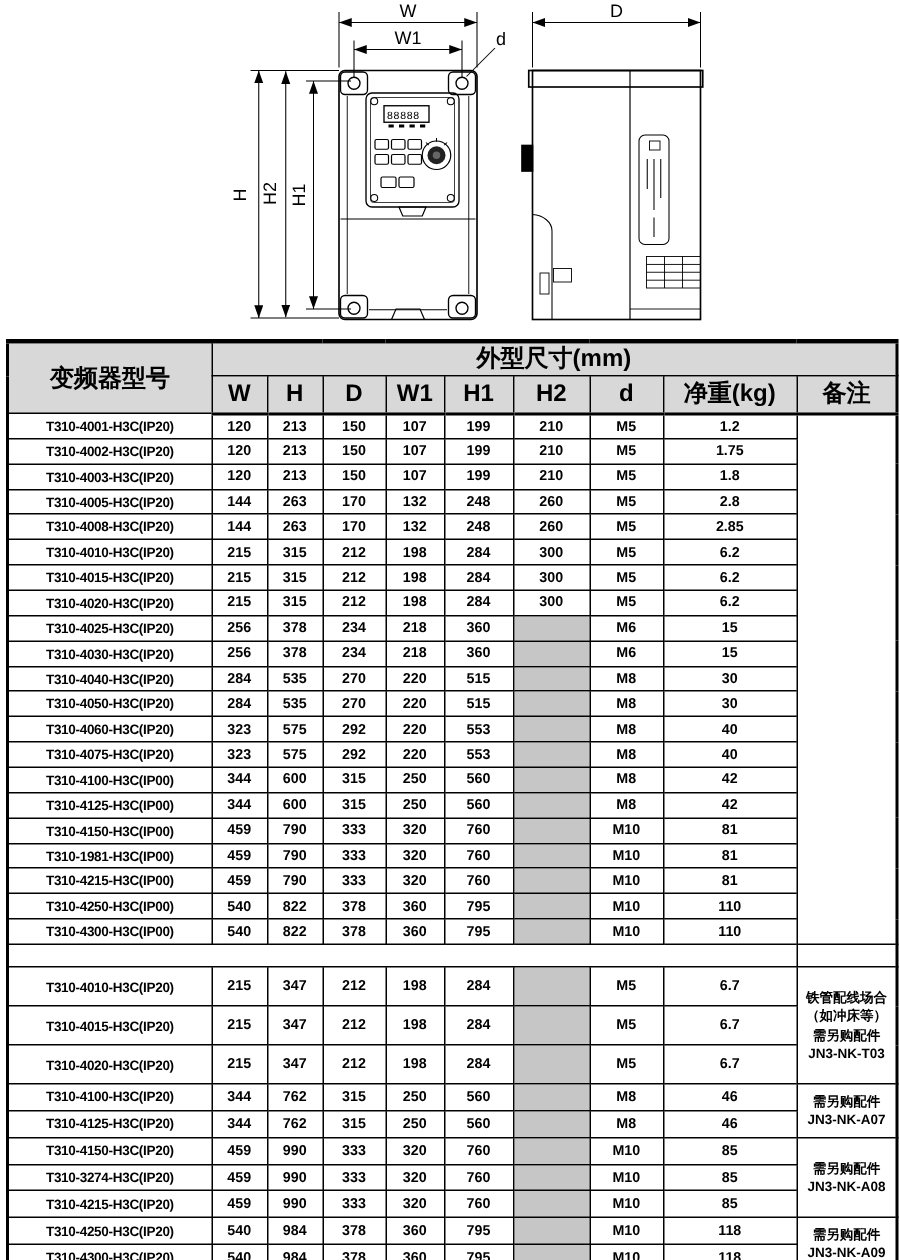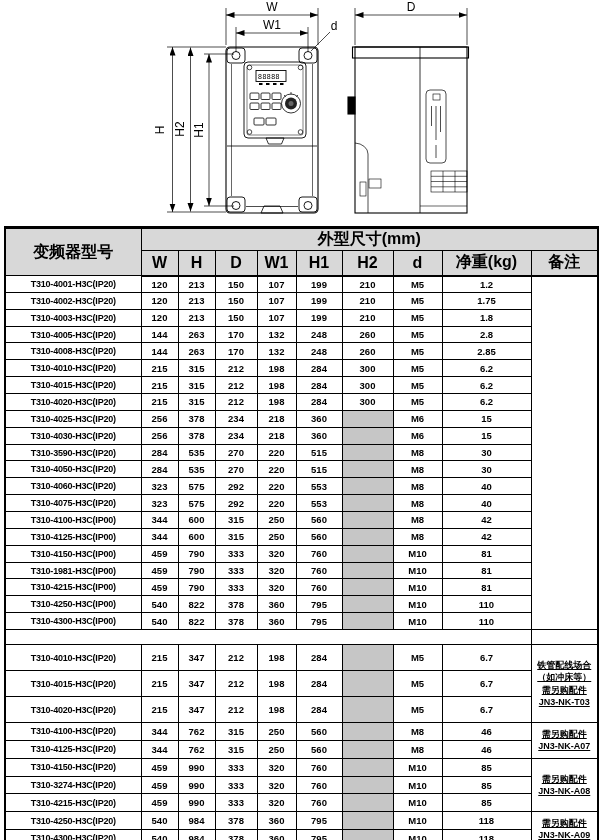--- a/index.html
+++ b/index.html
@@ -21,21 +21,21 @@
   thead tr.hr1{height:15px;}
   thead tr.hr2{height:25px;}
   thead tr.hr2 th{border-bottom:2px solid #000;}
   tbody td{font-size:9.5px;}
   td.model{font-size:9px;letter-spacing:-.2px;}
   tr.s1{height:16.86px;}
   tr.sep{height:15px;}
   tr.s2a{height:26px;}
   tr.s2b{height:17.86px;}
   td.gray{background:#c6c6c6;}
-  td.remark{font-size:9px;line-height:1.35;white-space:normal;padding:0;text-decoration:underline;}
+  td.remark{font-size:9px;line-height:1.35;white-space:normal;padding:0;}
   td.remark div{white-space:nowrap;}
 </style>
 </head>
 <body>
 
 <div class="page">
 
   <svg class="diagram" width="600" height="226" viewBox="0 0 600 226">
     <defs>
       <marker id="arw" markerUnits="userSpaceOnUse" markerWidth="10" markerHeight="8" refX="8.5" refY="3" orient="auto-start-reverse">
@@ -295,21 +295,21 @@
             <td>256</td>
             <td>378</td>
             <td>234</td>
             <td>218</td>
             <td>360</td>
             <td class="gray"></td>
             <td>M6</td>
             <td>15</td>
           </tr>
           <tr class="s1">
-            <td class="model">T310-3590-H3C(IP20)</td>
+            <td class="model">T310-4040-H3C(IP20)</td>
             <td>284</td>
             <td>535</td>
             <td>270</td>
             <td>220</td>
             <td>515</td>
             <td class="gray"></td>
             <td>M8</td>
             <td>30</td>
           </tr>
           <tr class="s1">

